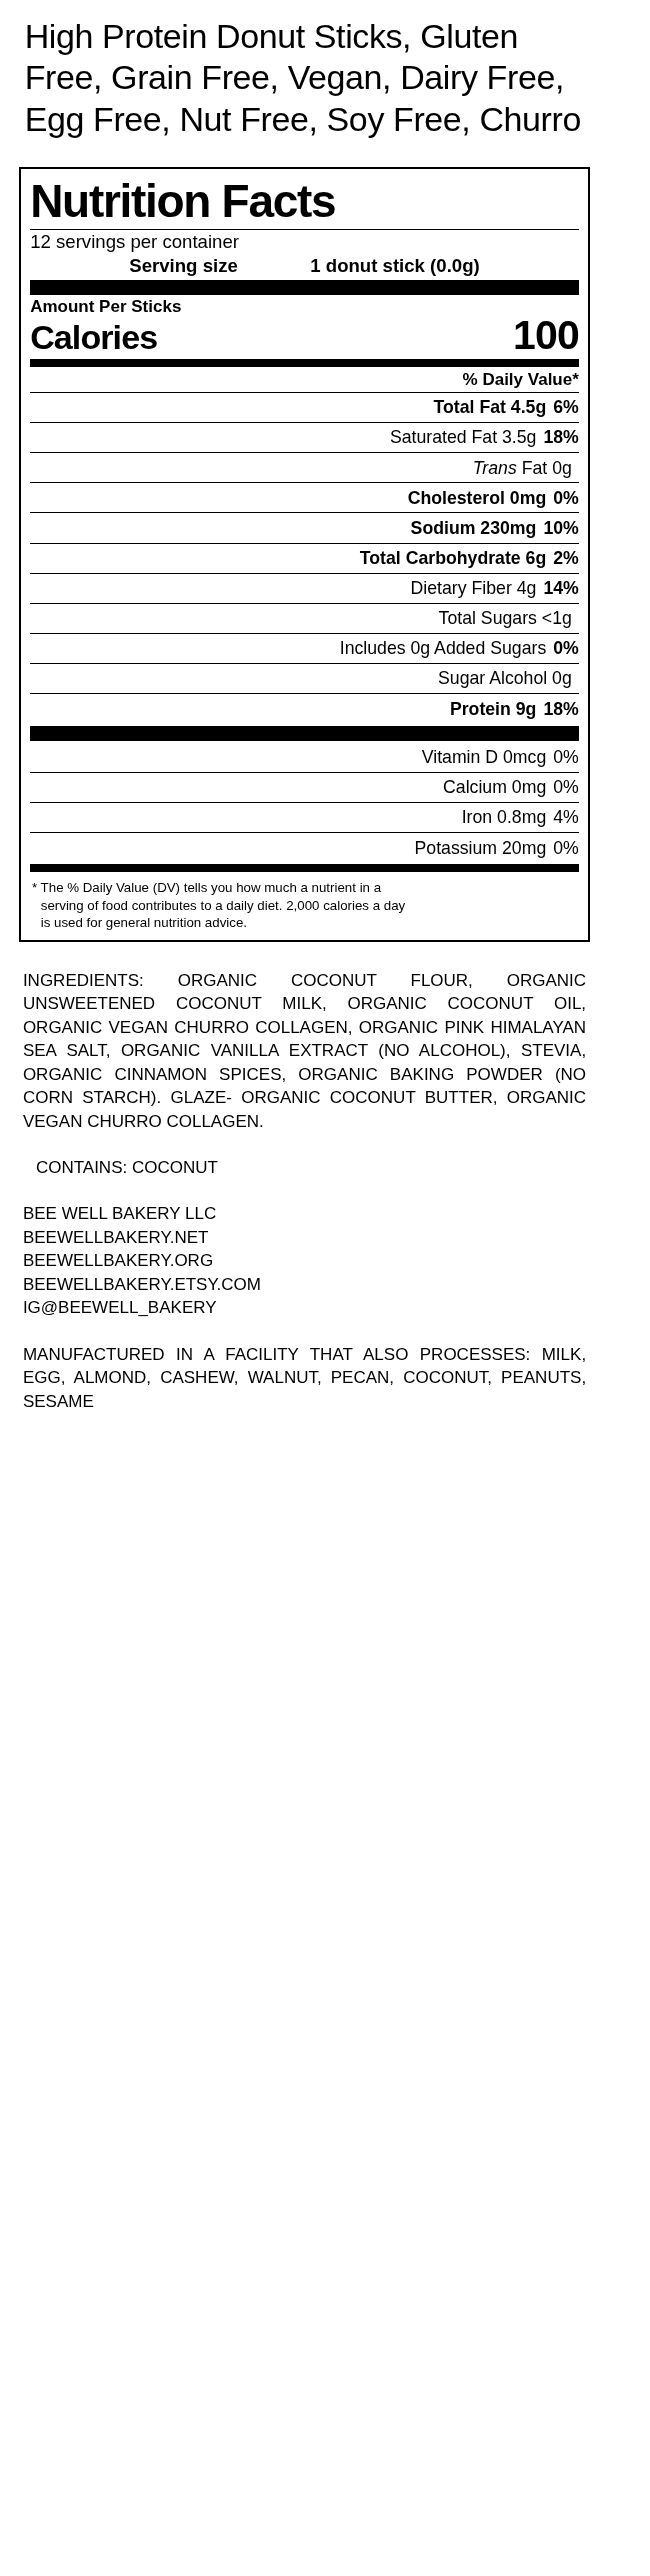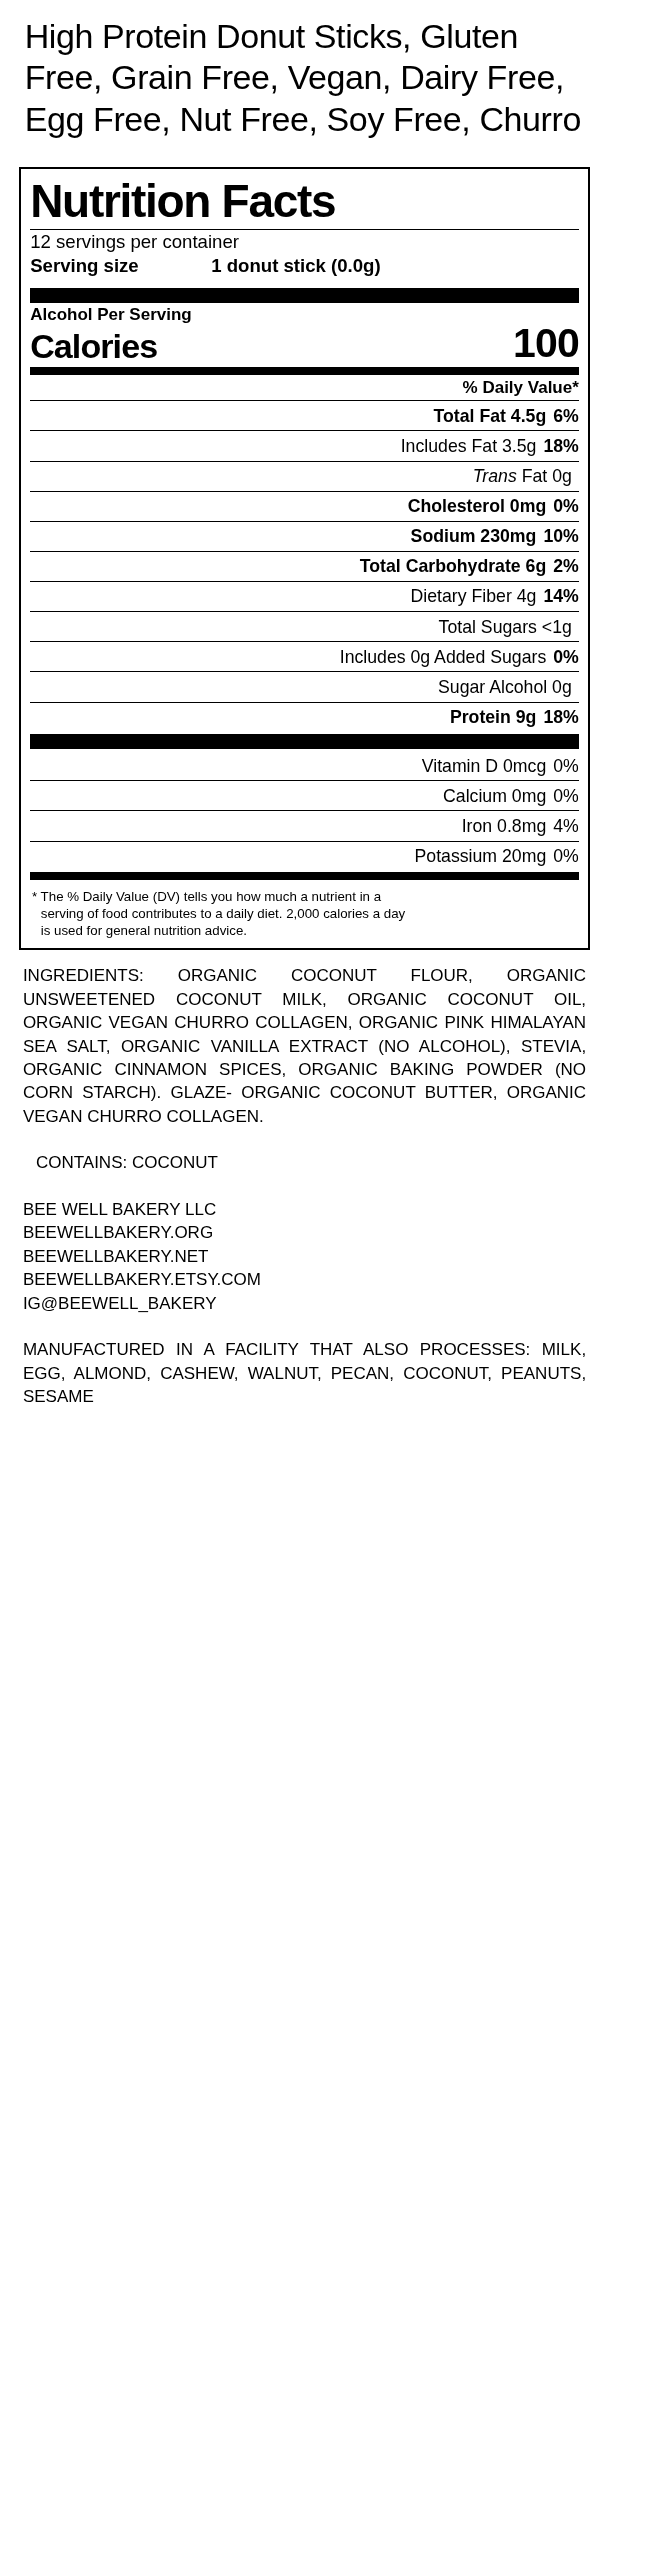--- a/index.html
+++ b/index.html
@@ -47,21 +47,22 @@
   .nf-servings {
     font-size: 18.6px;
     line-height: 1.25;
     margin: 0 0 0.9px 0;
   }
   .nf-serving-size {
     font-size: 18.6px;
     font-weight: 700;
     display: flex;
     line-height: 1.25;
-    margin-bottom: 11px;
+    margin-bottom: 2px;
+    justify-content: center;
   }
   .nf-serving-size .ss-label { width: 181px; }
 
   .rule-thick { border-top: 15px solid #000; margin: 2.7px 0 1.8px 0; }
   .rule-med   { border-top: 8px solid #000; margin: 1.8px 0 1.8px 0; }
   .rule-thin  { border-top: 1.3px solid #000; }
   .rule-hair  { border-top: 0.9px solid #000; }
 
   .nf-amount {
     font-size: 17px;
@@ -119,21 +120,21 @@
   .nf-footnote .fn-indent { display: block; padding-left: 8.8px; }
 
   
   .lower {
     padding: 14px 3.5px 0 3.5px;
   }
   .ingredients {
     font-size: 17px;
     line-height: 1.38;
     text-align: justify;
-    margin: 0 0 23px 0;
+    margin: 13px 0 23px 0;
   }
   .contains {
     font-size: 17px;
     line-height: 1.38;
     margin: 0 0 23px 13px;
   }
   .company {
     font-size: 17px;
     line-height: 1.38;
     margin: 0 0 23px 0;
@@ -161,41 +162,41 @@
 
     <div class="nf-servings">12 servings per container</div>
 
     <div class="nf-serving-size">
       <span class="ss-label">Serving size</span>
       <span>1 donut stick (0.0g)</span>
     </div>
 
     <div class="rule-thick"></div>
 
-    <div class="nf-amount">Alcohol Per Serving</div>
+    <div class="nf-amount">Amount Per Sticks</div>
 
     <div class="nf-calories">
       <span class="cal-label">Calories</span>
       <span class="cal-value">100</span>
     </div>
 
     <div class="rule-med"></div>
 
     <div class="nf-dv-header">% Daily Value*</div>
 
     <div class="rule-thin"></div>
 
     <div class="nf-row bold">
       <span class="nm">Total Fat 4.5g</span>
       <span class="dv">6%</span>
     </div>
     <div class="rule-hair"></div>
 
     <div class="nf-row indent-1">
-      <span class="nm">Includes Fat 3.5g</span>
+      <span class="nm">Saturated Fat 3.5g</span>
       <span class="dv">18%</span>
     </div>
     <div class="rule-hair"></div>
 
     <div class="nf-row indent-1">
       <span class="nm"><span class="italic">Trans</span> <span>Fat 0g</span></span>
       <span class="dv"></span>
     </div>
     <div class="rule-thin"></div>
 
@@ -282,22 +283,22 @@
   </section>
 
   <div class="lower">
 
     <p class="ingredients">INGREDIENTS: ORGANIC COCONUT FLOUR, ORGANIC UNSWEETENED COCONUT MILK, ORGANIC COCONUT OIL, ORGANIC VEGAN CHURRO COLLAGEN, ORGANIC PINK HIMALAYAN SEA SALT, ORGANIC VANILLA EXTRACT (NO ALCOHOL), STEVIA, ORGANIC CINNAMON SPICES, ORGANIC BAKING POWDER (NO CORN STARCH). GLAZE- ORGANIC COCONUT BUTTER, ORGANIC VEGAN CHURRO COLLAGEN.</p>
 
     <p class="contains">CONTAINS: COCONUT</p>
 
     <div class="company">
       <div>BEE WELL BAKERY LLC</div>
+      <div>BEEWELLBAKERY.NET</div>
       <div>BEEWELLBAKERY.ORG</div>
-      <div>BEEWELLBAKERY.NET</div>
       <div>BEEWELLBAKERY.ETSY.COM</div>
       <div>IG@BEEWELL_BAKERY</div>
     </div>
 
     <p class="allergen">MANUFACTURED IN A FACILITY THAT ALSO PROCESSES: MILK, EGG, ALMOND, CASHEW, WALNUT, PECAN, COCONUT, PEANUTS, SESAME</p>
 
   </div>
 
 </div>
 

